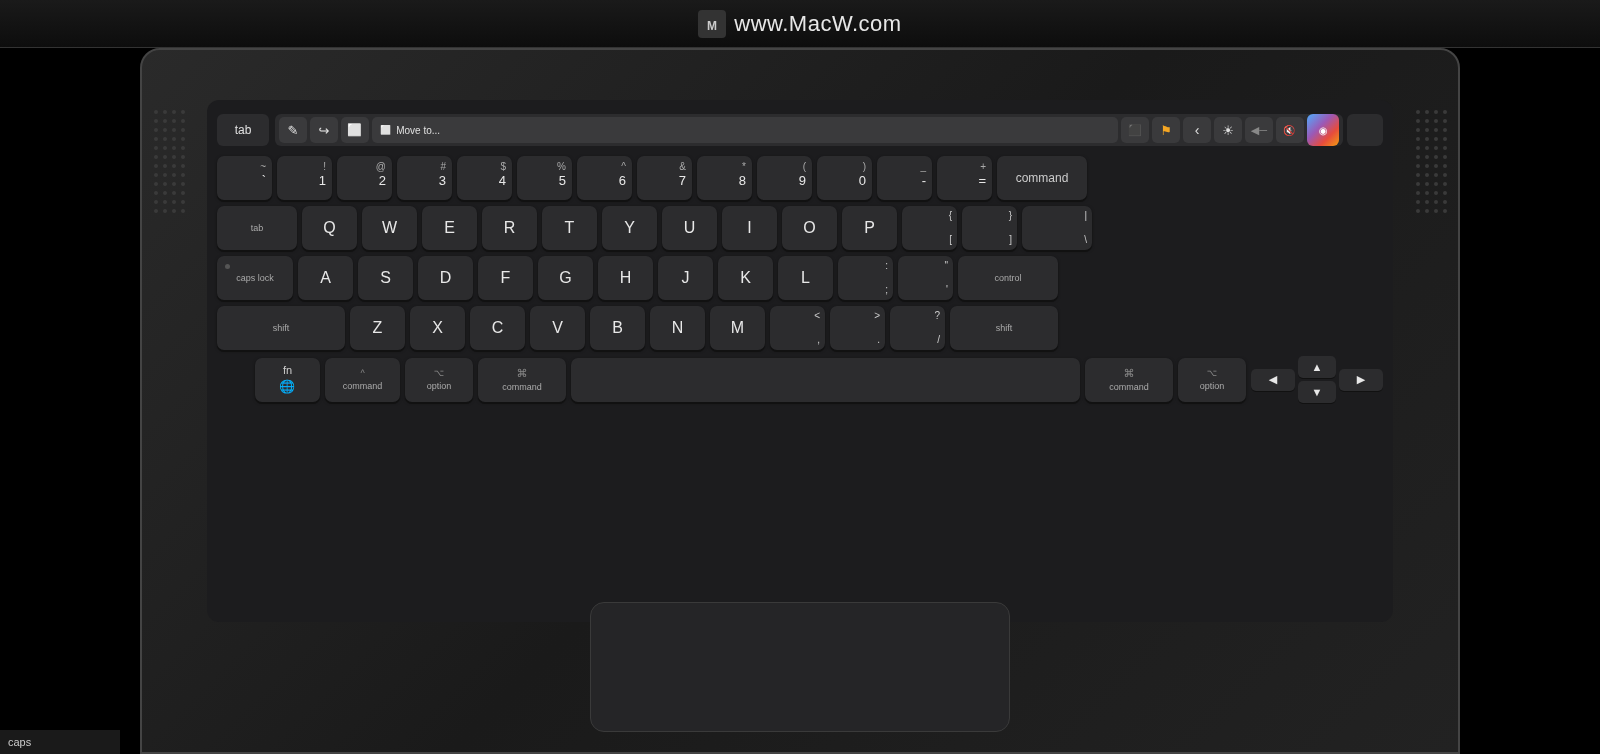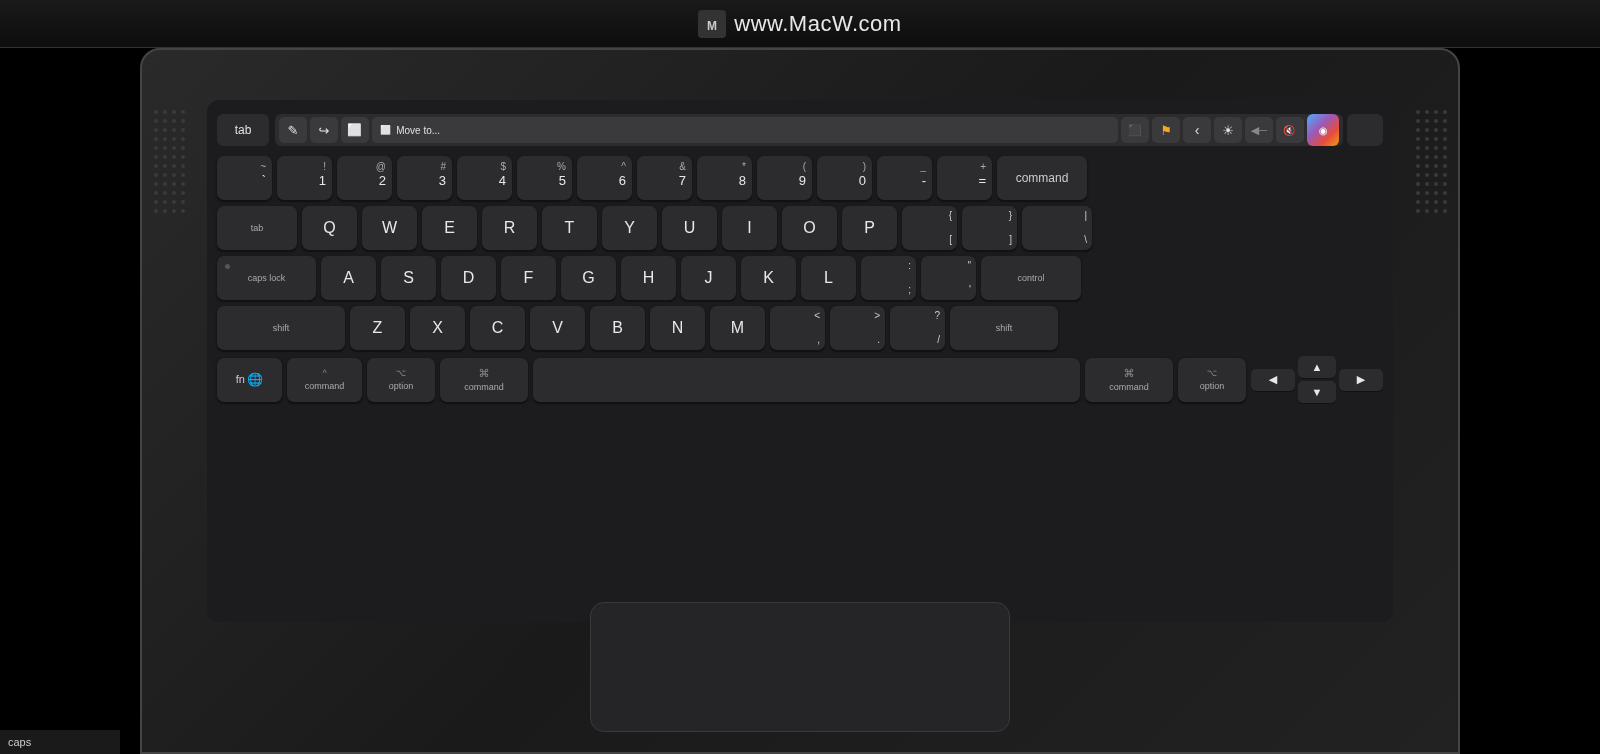--- a/index.html
+++ b/index.html
@@ -187,21 +187,21 @@
       position: relative;
       box-shadow: 0 2px 0 #111, 0 1px 3px rgba(0,0,0,0.5);
       transition: background 0.1s;
       text-align: center;
       line-height: 1.2;
     }
     .key-w55 { width: 55px; }
     .key-w70 { width: 70px; }
     .key-delete { width: 90px; }
     .key-tab { width: 80px; }
-    .key-caps { width: 99px; justify-content: center; }
+    .key-caps { width: 76px; justify-content: center; }
     .key-return { width: 100px; }
     .key-shift-l { width: 128px; }
     .key-shift-r { width: 108px; }
     .key-fn { width: 65px; }
     .key-ctrl { width: 75px; }
     .key-opt { width: 68px; }
     .key-cmd { width: 88px; }
     .key-space { flex: 1; }
     .key-cmd-r { width: 88px; }
     .key-opt-r { width: 68px; }
@@ -606,21 +606,21 @@
       <div class="key key-w55 key-symbol-two">
         <span class="top">?</span>
         <span class="bot">/</span>
       </div>
       <div class="key key-shift-r">
         <span class="key-small-label">shift</span>
       </div>
     </div>
 
     <div class="key-row">
-      <div class="key key-fn" style="flex-direction:row;gap:2px;">
+      <div class="key key-fn" style="flex-direction:column;gap:2px;margin-left:38px;">
         <span style="font-size:11px;color:#ccc;">fn</span>
         <span style="font-size:13px;color:#888;">🌐</span>
       </div>
       <div class="key key-ctrl" style="flex-direction:column;gap:2px;">
         <span style="font-size:9px;color:#888;">^</span>
         <span class="key-small-label">command</span>
       </div>
       <div class="key key-opt" style="flex-direction:column;gap:2px;">
         <span style="font-size:9px;color:#888;">⌥</span>
         <span class="key-small-label">option</span>

